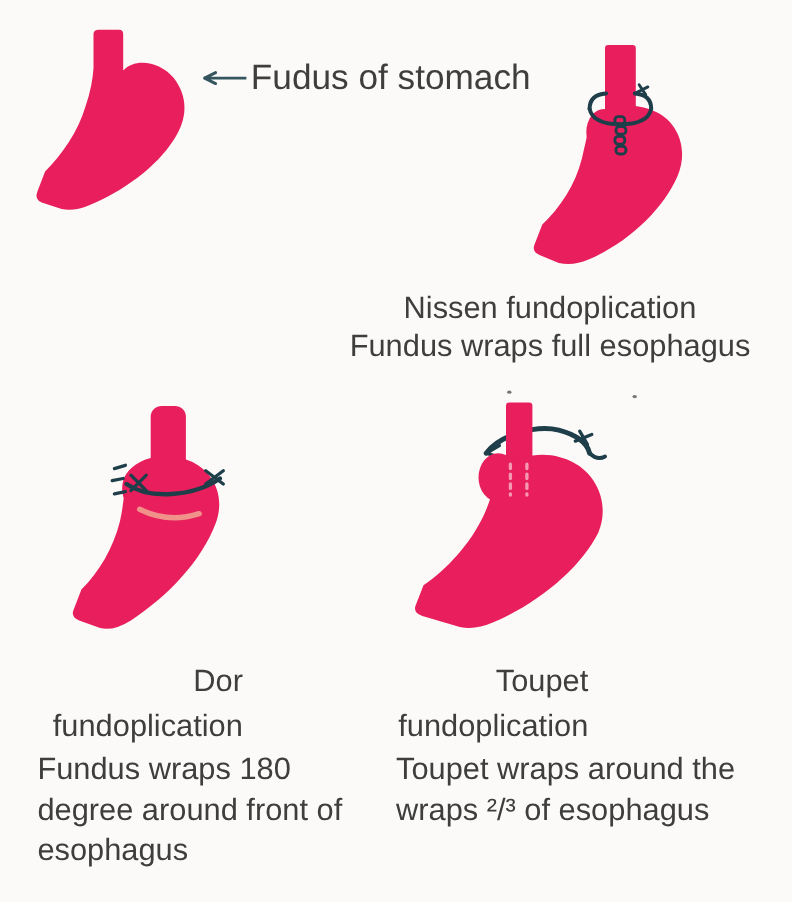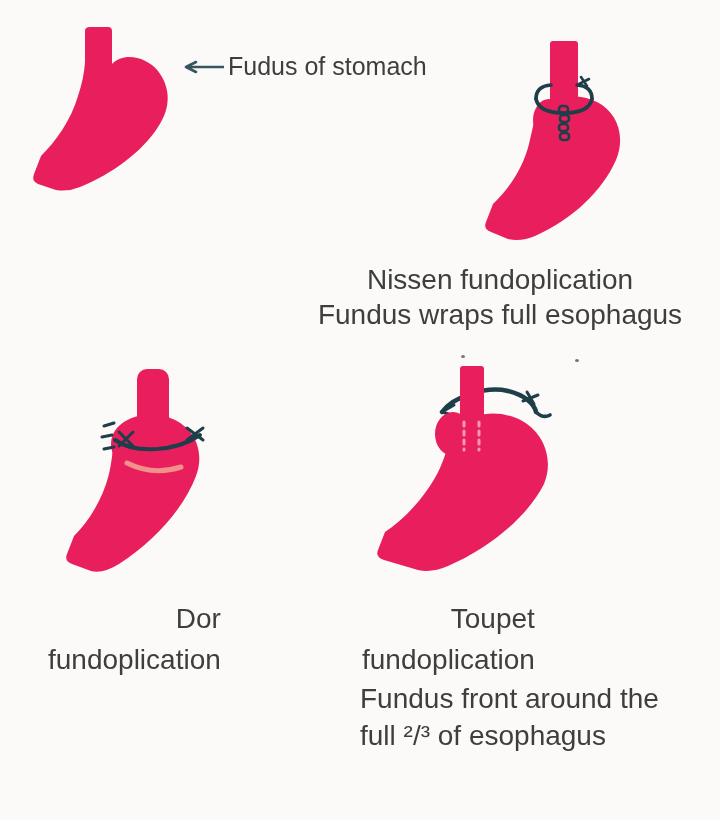--- a/index.html
+++ b/index.html
@@ -17,21 +17,21 @@
     width:720px;height:820px;
     background:var(--background);
     font-family:"Liberation Sans", sans-serif;
     color:var(--text);
   }
   .canvas{position:relative;width:720px;height:820px;overflow:hidden;}
   .fig{position:absolute;}
   .label-row{
     position:absolute;left:178px;top:52px;
     display:flex;align-items:center;gap:4px;
-    font-size:25px;white-space:nowrap;
+    font-size:32px;white-space:nowrap;
   }
   .caption{position:absolute;font-size:28px;white-space:nowrap;}
   .caption.center{text-align:center;}
   .lh-title{line-height:41px;text-align:right;}
   .lh-desc{line-height:37px;}
   .lh-nissen{line-height:35px;}
   .speck{
     position:absolute;background:var(--speck);
     border-radius:50%;opacity:.75;
   }
@@ -94,26 +94,31 @@
     <g fill="none" style="stroke:var(--stitch)" stroke-width="3" stroke-dasharray="4 5" stroke-linecap="round">
       <path d="M106 64 L106 92"></path>
       <path d="M121 64 L121 92"></path>
     </g>
   </svg>
 
   <div class="caption lh-title" style="left:48px;top:598px">
     <div>Dor</div>
     <div>fundoplication</div>
   </div>
+  <div class="caption lh-desc" style="left:34px;top:680px">
+    <div>Fundus wraps 180</div>
+    <div>degree around front of</div>
+    <div>esophagus</div>
+  </div>
 
   <div class="caption lh-title" style="left:362px;top:598px">
     <div>Toupet</div>
     <div>fundoplication</div>
   </div>
   <div class="caption lh-desc" style="left:360px;top:680px">
-    <div>Fundus front around the</div>
-    <div>full ²/³ of esophagus</div>
+    <div>Toupet wraps around the</div>
+    <div>wraps ²/³ of esophagus</div>
   </div>
 
   <div class="speck" style="left:461px;top:355px;width:4px;height:3px"></div>
   <div class="speck" style="left:575px;top:359px;width:4px;height:3px"></div>
 
 </div>
 
 </body></html>

